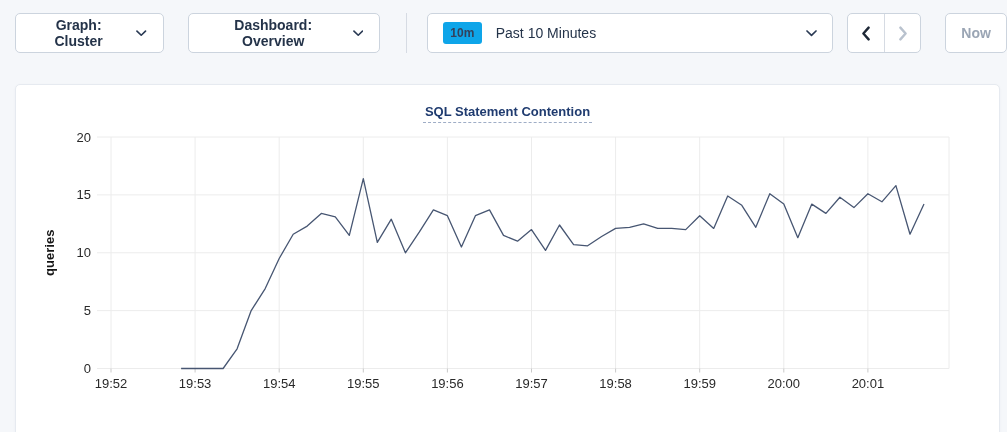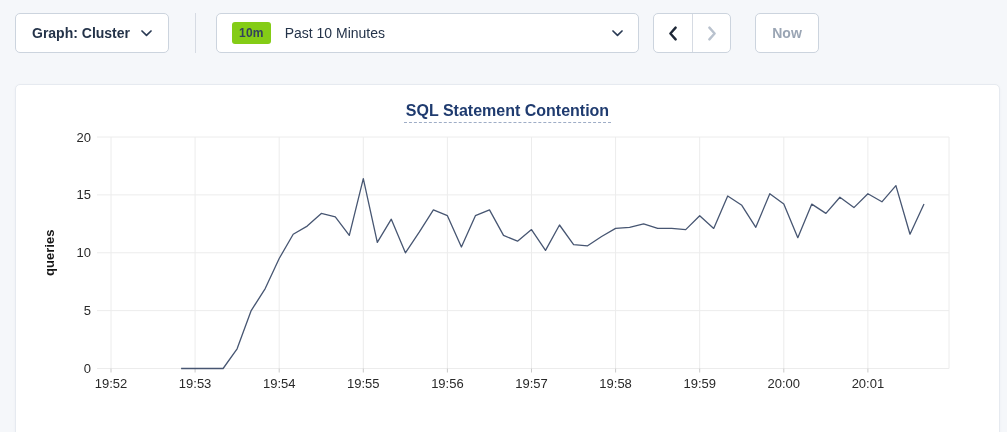--- a/index.html
+++ b/index.html
@@ -20,21 +20,21 @@
   .dd .chev{margin-left:11px;}
   #graph-dd{min-width:143px;}
   #dash-dd{min-width:186px;margin-left:24px;}
   .vdivider{width:1px;height:40px;background:#d6dbe3;margin-left:26px;}
   .timepicker{
     margin-left:20px;width:423px;height:40px;background:#fff;
     border:1px solid #ccd4de;border-radius:5px;display:flex;align-items:center;
     padding:0 15px;box-sizing:border-box;cursor:pointer;
   }
   .badge{
-    background:#84cc16;color:#33415c;font-weight:700;font-size:12px;
+    background:#0ea5e9;color:#33415c;font-weight:700;font-size:12px;
     padding:4px 7px;border-radius:3px;letter-spacing:.2px;
   }
   .tp-label{margin-left:14px;font-size:14px;color:#243349;font-weight:400;text-align:center;}
   .tp-chev{margin-left:auto;}
   .arrow-group{
     margin-left:14px;display:flex;height:40px;background:#fff;
     border:1px solid #ccd4de;border-radius:5px;box-sizing:border-box;overflow:hidden;
   }
   .arrow-btn{
     width:38px;height:38px;display:flex;align-items:center;justify-content:center;
@@ -42,38 +42,44 @@
   }
   .arrow-btn + .arrow-btn{border-left:1px solid #d6dbe3;}
   .now-btn{margin-left:24px;width:64px;color:#9aa5b4;cursor:default;}
   .card{
     margin:31px 0 0 15px;width:985px;height:400px;
     background:#fff;border:1px solid #e6eaf0;border-radius:5px;
     box-sizing:border-box;box-shadow:0 1px 3px rgba(40,55,80,.04);
   }
   .title-row{text-align:center;padding-top:17px;height:23px;}
   .chart-title{
-    font-size:16px;font-weight:700;color:#1f3b6f;
+    font-size:13px;font-weight:700;color:#1f3b6f;
     border-bottom:1px dashed #9fadc6;padding:0 2px 3px;cursor:pointer;
   }
   #chart{display:block;}
   #chart text.tick{font-family:"Liberation Sans",sans-serif;font-size:13px;fill:#292929;}
   #chart text.ylab{font-family:"Liberation Sans",sans-serif;font-size:13px;font-weight:700;fill:#151515;}
 </style>
 </head>
 <body>
 
 <div class="toolbar">
   <button class="btn dd" id="graph-dd">
     <span>Graph: Cluster</span>
     <svg class="chev" width="11" height="7" viewBox="0 0 11 7">
       <path d="M1 1 L5.5 5.3 L10 1" fill="none" stroke="#2a3a54" stroke-width="1.7" stroke-linecap="round" stroke-linejoin="round"></path>
     </svg>
   </button>
 
+  <button class="btn dd" id="dash-dd">
+    <span>Dashboard: Overview</span>
+    <svg class="chev" width="11" height="7" viewBox="0 0 11 7">
+      <path d="M1 1 L5.5 5.3 L10 1" fill="none" stroke="#2a3a54" stroke-width="1.7" stroke-linecap="round" stroke-linejoin="round"></path>
+    </svg>
+  </button>
 
   <div class="vdivider"></div>
 
   <div class="timepicker">
     <span class="badge">10m</span>
     <span class="tp-label">Past 10 Minutes</span>
     <svg class="tp-chev" width="11" height="7" viewBox="0 0 11 7">
       <path d="M1 1 L5.5 5.3 L10 1" fill="none" stroke="#2a3a54" stroke-width="1.7" stroke-linecap="round" stroke-linejoin="round"></path>
     </svg>
   </div>

